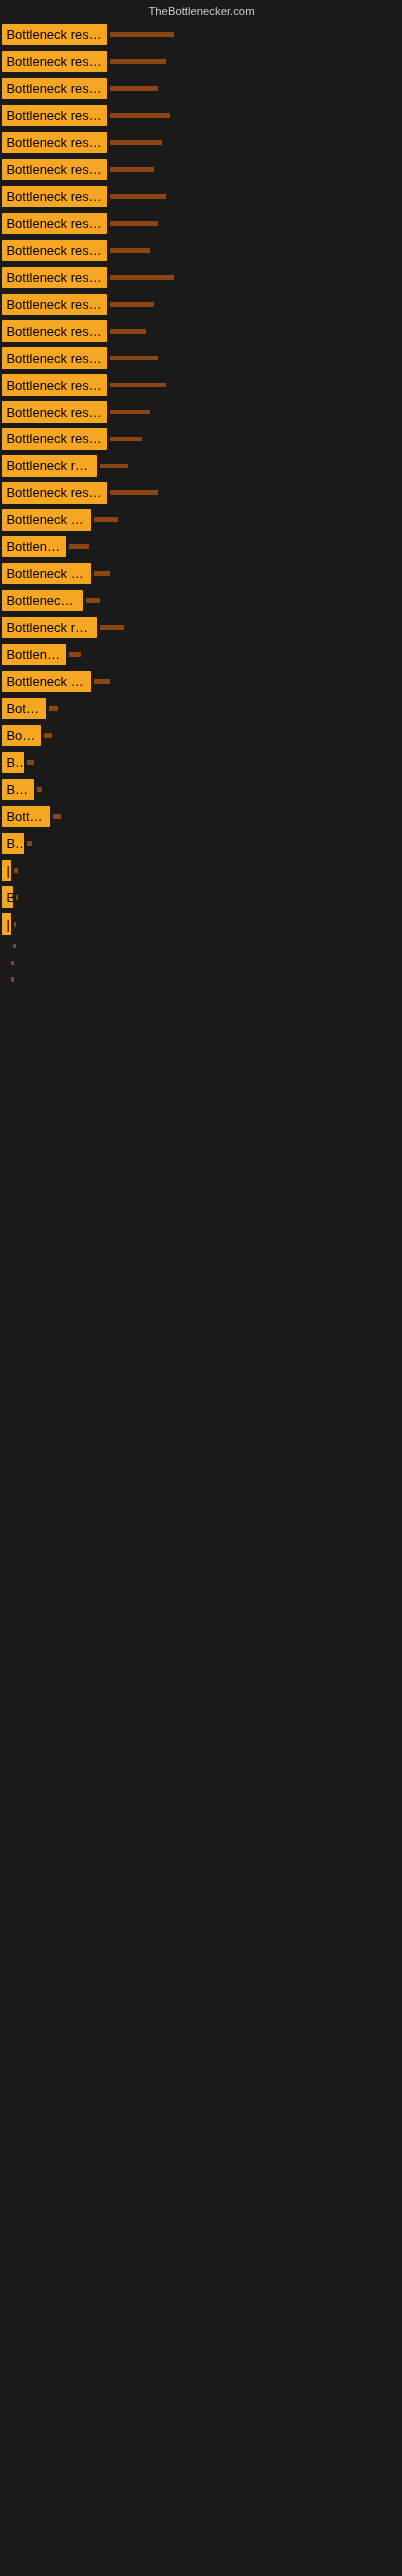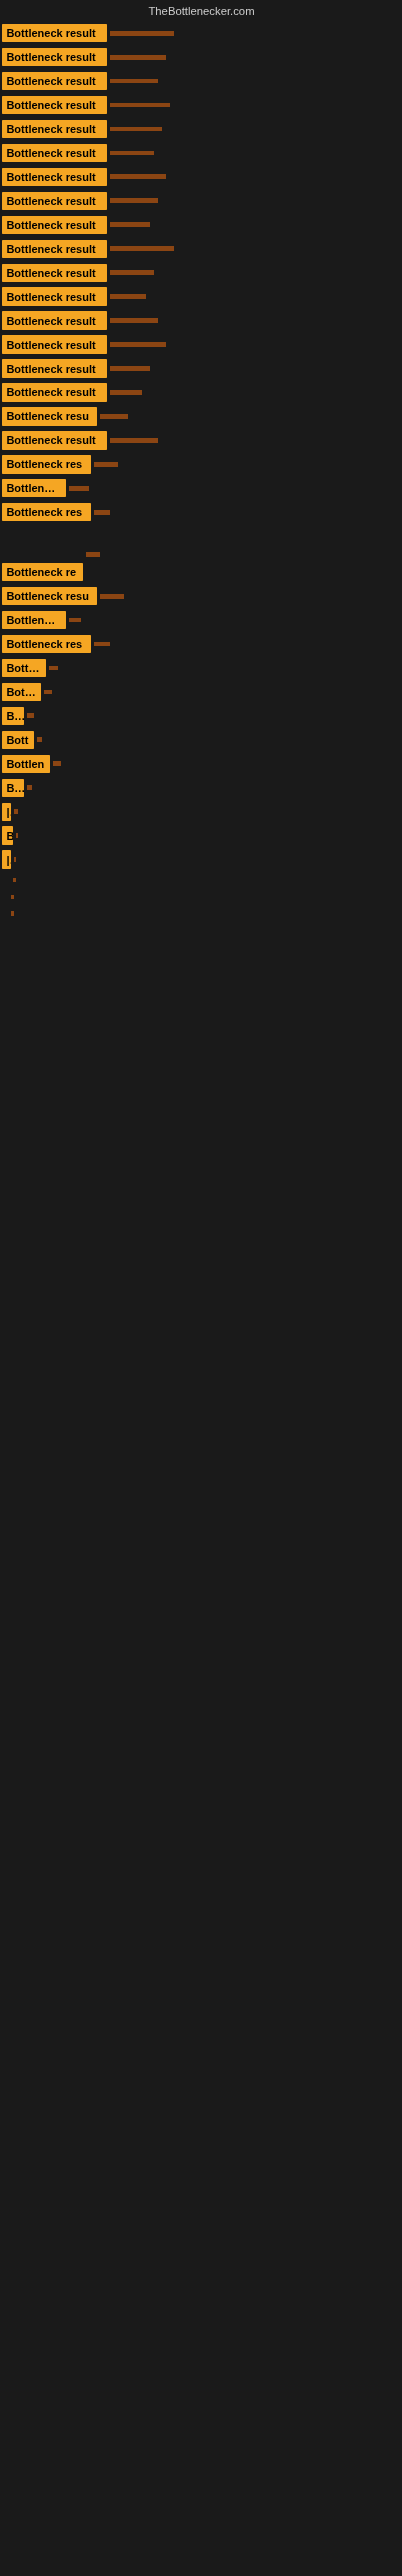--- a/index.html
+++ b/index.html
@@ -32,22 +32,22 @@
     .item-row {
       display: flex;
       align-items: center;
       padding: 2.4px 1.6px;
       margin-bottom: 0.8px;
     }
 
     .bottleneck-badge {
       background-color: #f5a623;
       color: #000;
-      font-size: 11px;
-      font-weight: bold;
+      font-size: 13px;
+      font-weight: normal;
       padding: 3.2px 4.8px;
       white-space: nowrap;
       overflow: hidden;
       text-overflow: ellipsis;
       border-radius: 0.8px;
     }
 
     .bar-line {
       background-color: #8B4513;
       height: 4.8px;
@@ -141,21 +141,21 @@
     </div>
     <div class="item-row">
       <div class="bottleneck-badge" style="width: 64px; min-width: 64px; max-width: 64px;">Bottleneck</div>
       <div class="bar-line" style="width: 20px;"></div>
     </div>
     <div class="item-row">
       <div class="bottleneck-badge" style="width: 89px; min-width: 89px; max-width: 89px;">Bottleneck res</div>
       <div class="bar-line" style="width: 16px;"></div>
     </div>
     <div class="item-row">
-      <div class="bottleneck-badge" style="width: 81px; min-width: 81px; max-width: 81px; margin-top: 36px;">Bottleneck re</div>
+      <div class="bottleneck-badge" style="width: 81px; min-width: 81px; max-width: 81px;">Bottleneck re</div>
       <div class="bar-line" style="width: 14.5px;"></div>
     </div>
     <div class="item-row">
       <div class="bottleneck-badge" style="width: 95px; min-width: 95px; max-width: 95px;">Bottleneck resu</div>
       <div class="bar-line" style="width: 24px;"></div>
     </div>
     <div class="item-row">
       <div class="bottleneck-badge" style="width: 64px; min-width: 64px; max-width: 64px;">Bottleneck</div>
       <div class="bar-line" style="width: 12px;"></div>
     </div>

